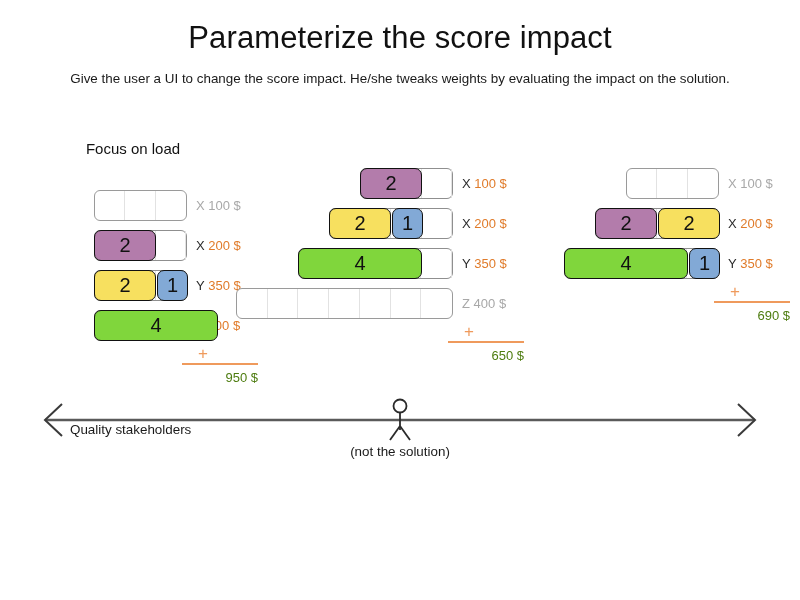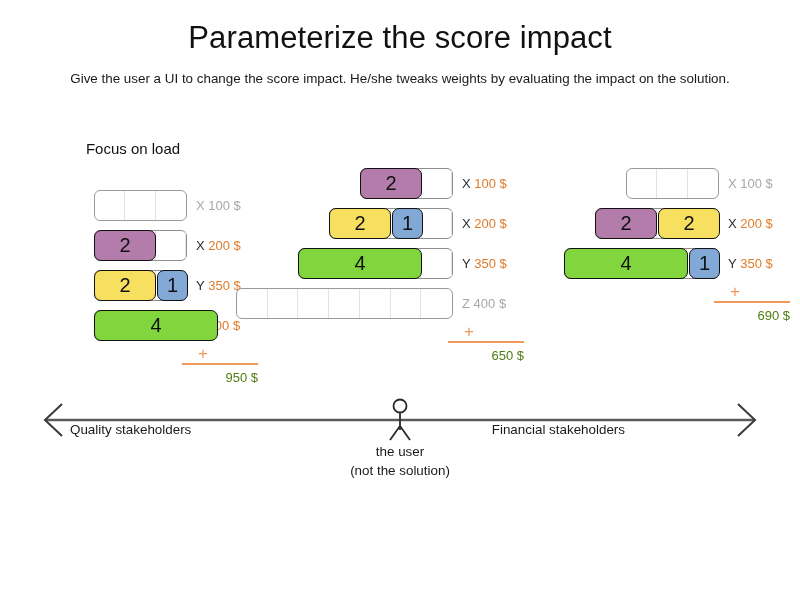--- a/index.html
+++ b/index.html
@@ -369,18 +369,16 @@
     <polyline points="62,12 45,28 62,44" fill="none" stroke="#3a3a3a" stroke-width="2"></polyline>
     <polyline points="738,12 755,28 738,44" fill="none" stroke="#3a3a3a" stroke-width="2"></polyline>
     <g>
       <circle cx="400" cy="14" r="6.5" fill="#ffffff" stroke="#2a2a2a" stroke-width="1.8"></circle>
       <line x1="400" y1="20.5" x2="400" y2="38" stroke="#2a2a2a" stroke-width="1.8"></line>
       <line x1="400" y1="34" x2="390" y2="48" stroke="#2a2a2a" stroke-width="1.8"></line>
       <line x1="400" y1="34" x2="410" y2="48" stroke="#2a2a2a" stroke-width="1.8"></line>
     </g>
   </svg>
   <div class="axis-label left">Quality stakeholders</div>
-  <div class="axis-label right">Financial stakeholders</div>
   <div class="user-caption">
-    <div>the user</div>
     <div>(not the solution)</div>
   </div>
 </div>
 
 </body></html>

